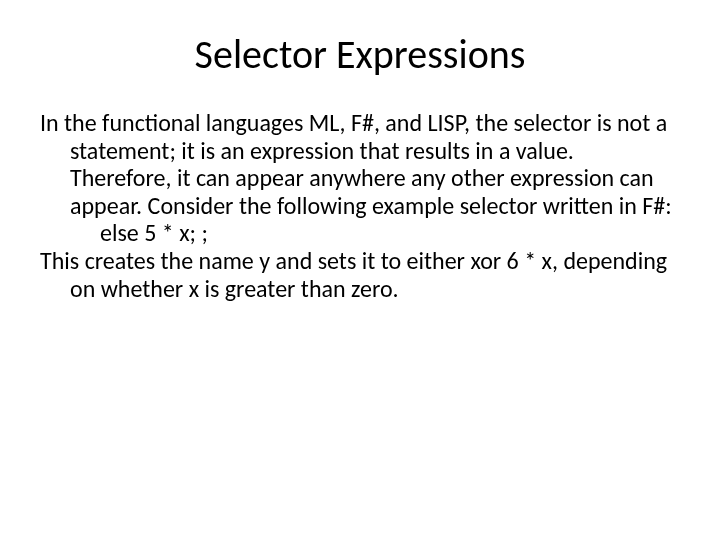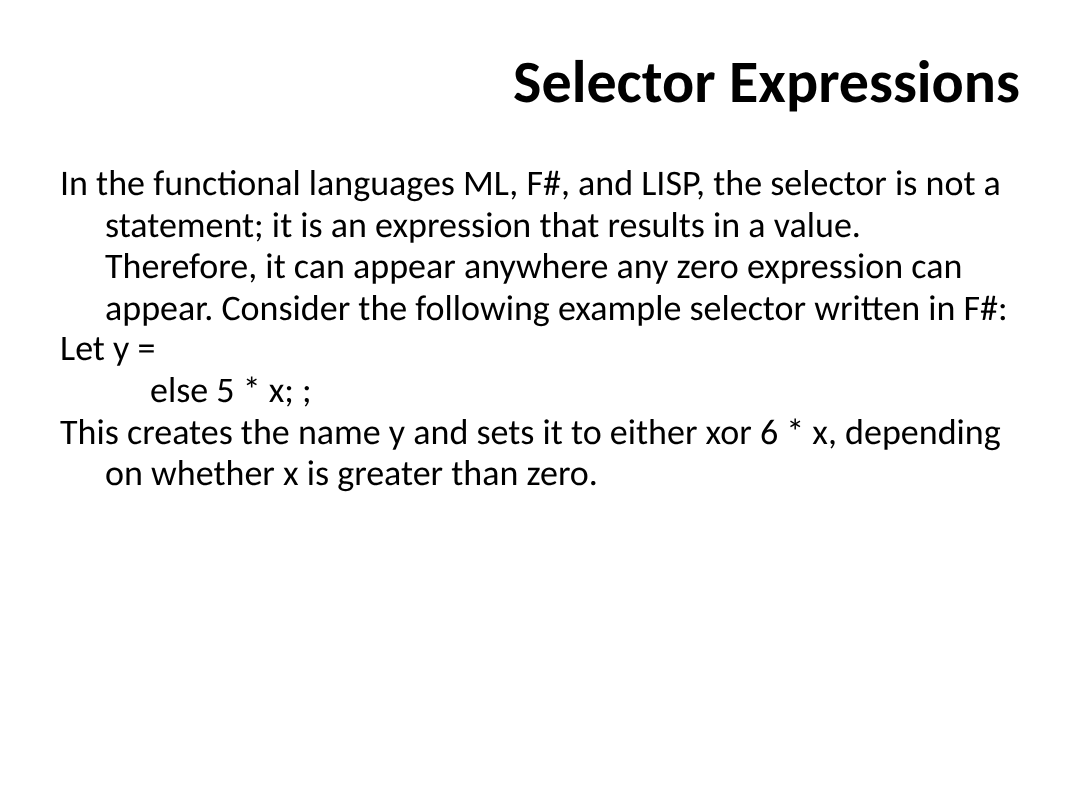--- a/index.html
+++ b/index.html
@@ -13,22 +13,22 @@
     overflow: hidden;
   }
   .slide {
     width: 720px;
     height: 540px;
     box-sizing: border-box;
     padding: 20px 40px 40px 40px;
   }
   .title {
     font-size: 40px;
-    font-weight: 700;
-    text-align: right;
+    font-weight: 400;
+    text-align: center;
     margin: 10px 0 30px 0;
     letter-spacing: 0px;
   }
   .body {
     font-size: 24px;
     line-height: 1.15;
   }
   .para {
     padding-left: 30px;
     text-indent: -30px;
@@ -38,18 +38,17 @@
     padding-left: 60px;
     margin: 0;
   }
 </style>
 </head>
 <body>
 
 <div class="slide">
   <h1 class="title">Selector Expressions</h1>
   <div class="body">
-    <p class="para">In the functional languages ML, F#, and LISP, the selector is not a statement; it is an expression that results in a value. Therefore, it can appear anywhere any zero expression can appear. Consider the following example selector written in F#:</p>
-    <p class="para">Let y =</p>
+    <p class="para">In the functional languages ML, F#, and LISP, the selector is not a statement; it is an expression that results in a value. Therefore, it can appear anywhere any other expression can appear. Consider the following example selector written in F#:</p>
     <p class="code-line">else 5 * x; ;</p>
     <p class="para">This creates the name y and sets it to either xor 6 * x, depending on whether x is greater than zero.</p>
   </div>
 </div>
 
 </body></html>

